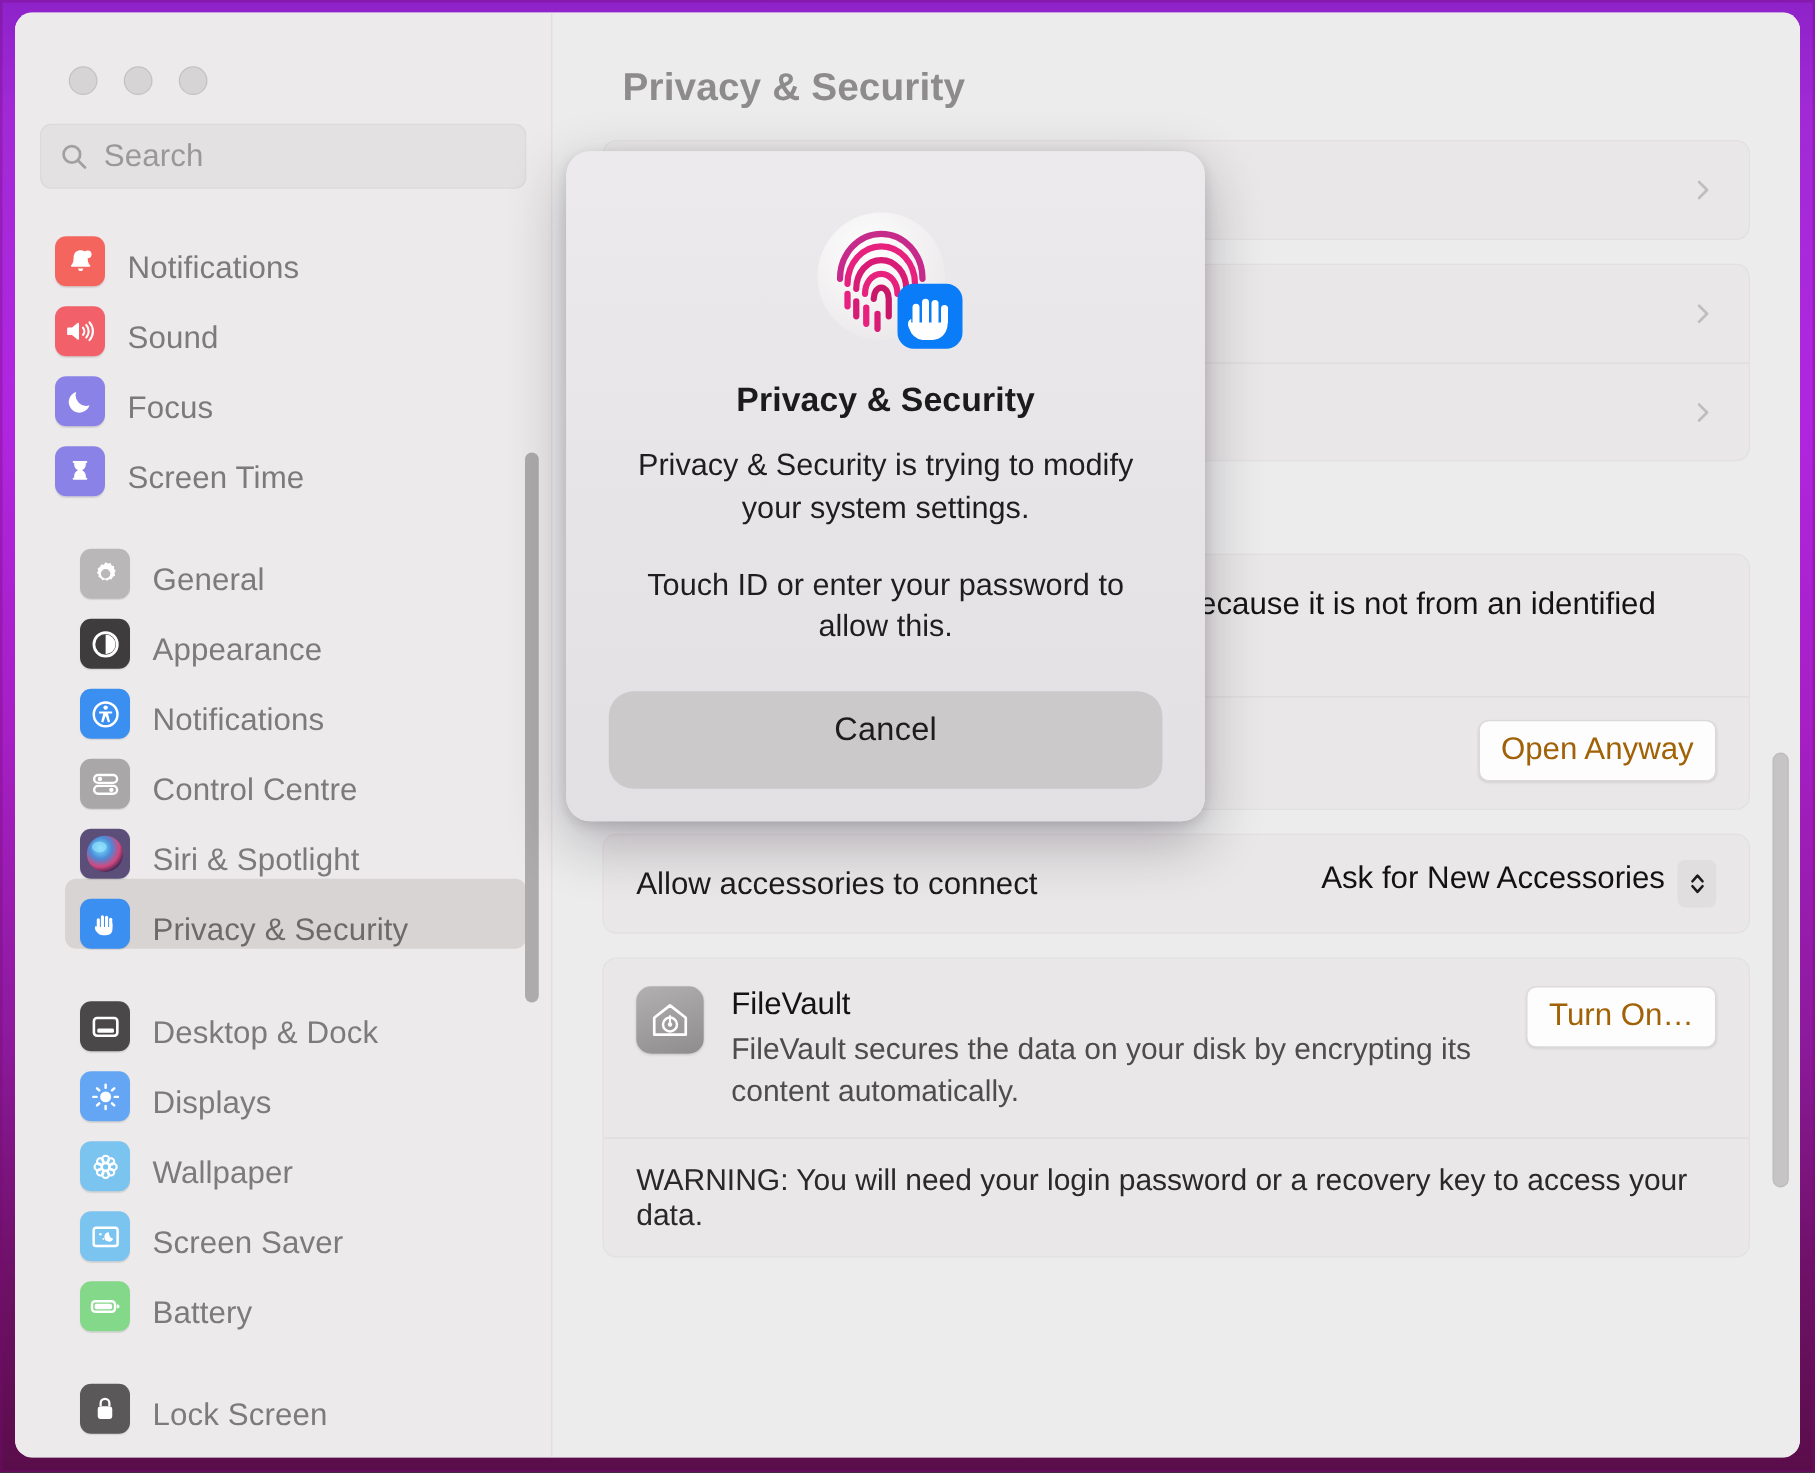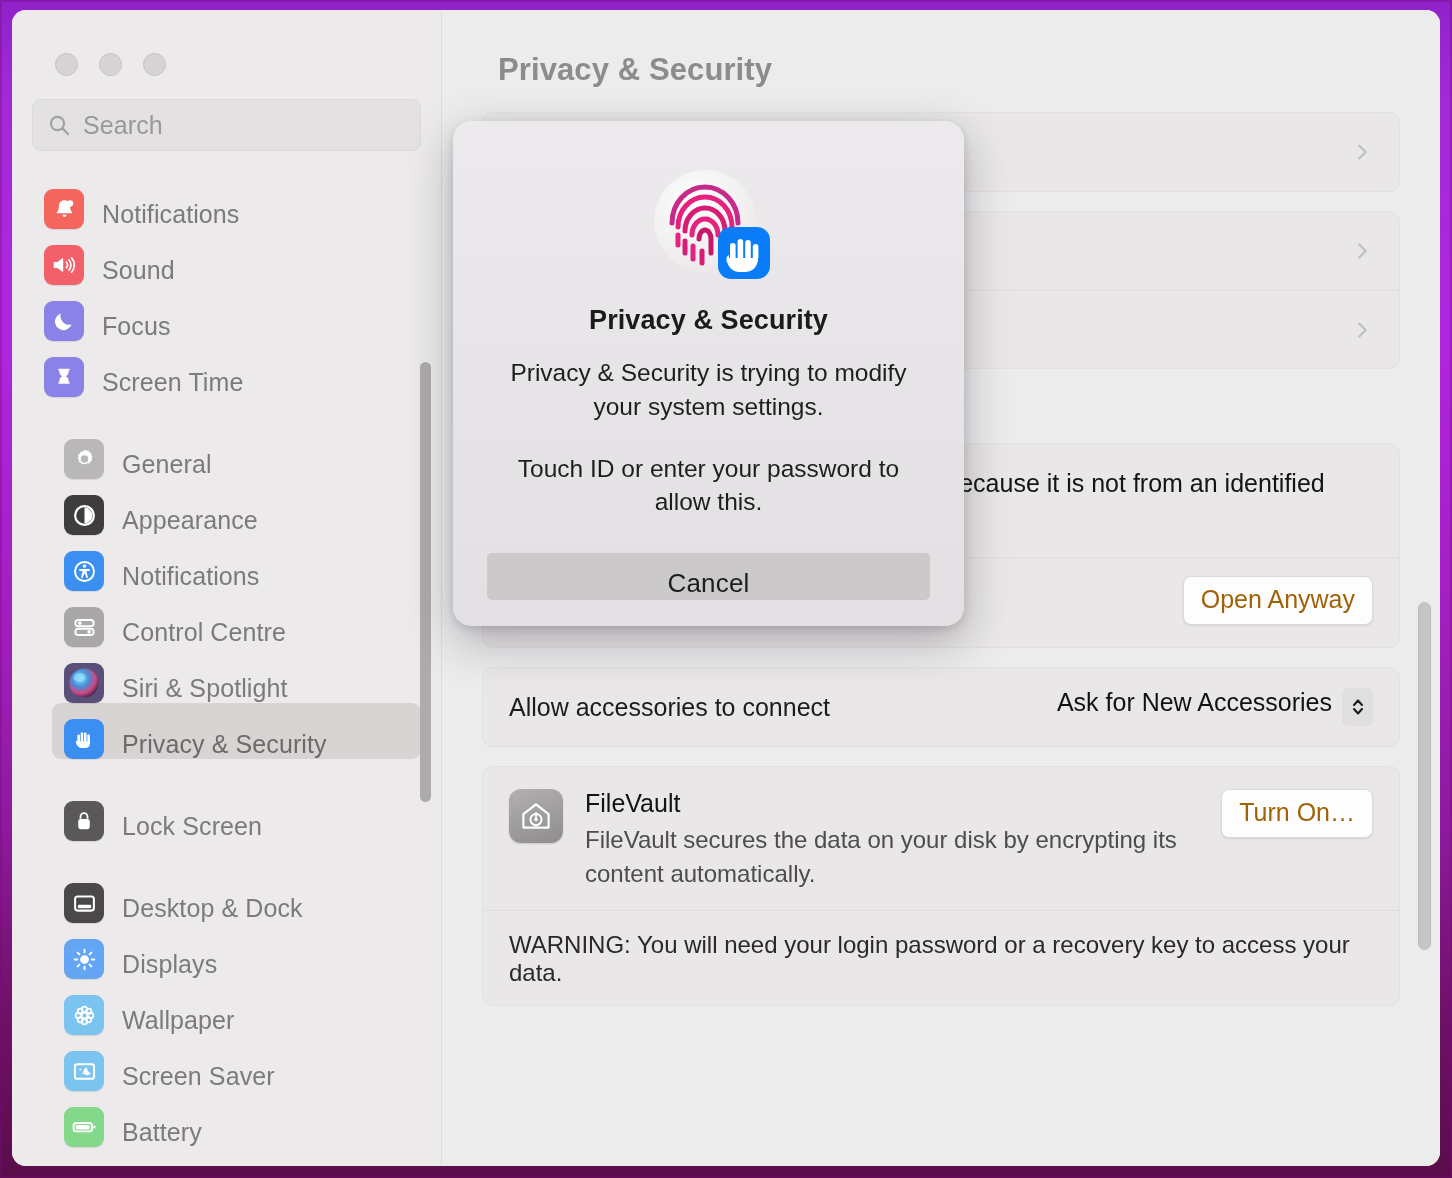--- a/index.html
+++ b/index.html
@@ -297,25 +297,25 @@
     font-family: "Liberation Sans", sans-serif;
     font-size: 26px;
     padding: 15px 0 17px 0;
     letter-spacing: .2px;
   }
   .btn-secondary {
     display: block;
     width: 100%;
     background: #cbc9c9;
     border: none;
-    border-radius: 5px;
+    border-radius: 20px;
     color: #1d1d1d;
     font-family: "Liberation Sans", sans-serif;
     font-size: 26px;
-    padding: 15px 0 1px 0;
+    padding: 15px 0 32px 0;
     letter-spacing: .2px;
   }
 </style>
 </head>
 <body>
 
 <div id="frame">
   <div id="window">
 
     <div id="sidebar">
@@ -448,31 +448,20 @@
                       <rect x="15.3" y="7.2" width="2.5" height="8.4" rx="1.25"></rect>
                       <path d="M5 13.6c-1.8.9-1 3 .1 4.6 1.3 1.9 3 2.9 5.4 2.9h2.2c3.7 0 5.3-2.2 5.3-5.2v-3.6c0-1.3-1.9-1.4-2 0l.1 2.2H5.4z"></path>
                     </g>
                   </svg>
                 </span>
                 <span class="nav-label">Privacy &amp; Security</span>
               </div>
             </div>
             <div class="nav-group">
               <div class="nav-item">
-                <span class="app-icon" style="background: rgb(90, 88, 88);">
-                  <svg viewBox="0 0 24 24" width="24" height="24">
-                    <path fill="#ffffff" d="M12 3.2a4.4 4.4 0 0 0-4.4 4.4v2.2H9.4V7.6a2.6 2.6 0 0 1 5.2 0v2.2h1.8V7.6A4.4 4.4 0 0 0 12 3.2z"></path>
-                    <rect x="6.2" y="10" width="11.6" height="10.2" rx="2.4" fill="#ffffff"></rect>
-                  </svg>
-                </span>
-                <span class="nav-label">Lock Screen</span>
-              </div>
-            </div>
-            <div class="nav-group">
-              <div class="nav-item">
                 <span class="app-icon" style="background: rgb(74, 72, 72);">
                   <svg viewBox="0 0 24 24" width="25" height="25">
                     <rect x="3" y="5.2" width="18" height="13.6" rx="2.4" fill="none" stroke="#ffffff" stroke-width="2"></rect>
                     <rect x="5.6" y="13.2" width="12.8" height="3.4" rx="1.1" fill="#ffffff"></rect>
                   </svg>
                 </span>
                 <span class="nav-label">Desktop &amp; Dock</span>
               </div>
               <div class="nav-item">
                 <span class="app-icon" style="background: rgb(100, 166, 244);">
@@ -523,20 +512,31 @@
               </div>
               <div class="nav-item">
                 <span class="app-icon" style="background: rgb(132, 216, 138);">
                   <svg viewBox="0 0 26 24" width="26" height="24">
                     <rect x="2.6" y="8" width="18.4" height="8.4" rx="2.6" fill="none" stroke="#ffffff" stroke-width="1.9"></rect>
                     <rect x="4.7" y="10" width="14" height="4.4" rx="1.6" fill="#ffffff"></rect>
                     <path fill="#ffffff" d="M22.4 10.6h.7a1.5 1.5 0 0 1 0 3h-.7z"></path>
                   </svg>
                 </span>
                 <span class="nav-label">Battery</span>
+              </div>
+            </div>
+            <div class="nav-group">
+              <div class="nav-item">
+                <span class="app-icon" style="background: rgb(90, 88, 88);">
+                  <svg viewBox="0 0 24 24" width="24" height="24">
+                    <path fill="#ffffff" d="M12 3.2a4.4 4.4 0 0 0-4.4 4.4v2.2H9.4V7.6a2.6 2.6 0 0 1 5.2 0v2.2h1.8V7.6A4.4 4.4 0 0 0 12 3.2z"></path>
+                    <rect x="6.2" y="10" width="11.6" height="10.2" rx="2.4" fill="#ffffff"></rect>
+                  </svg>
+                </span>
+                <span class="nav-label">Lock Screen</span>
               </div>
             </div>
           </div>
       </div>
 
       <div class="sb-track"></div>
     </div>
 
     <div id="content">
       <div class="content-title">Privacy &amp; Security</div>

